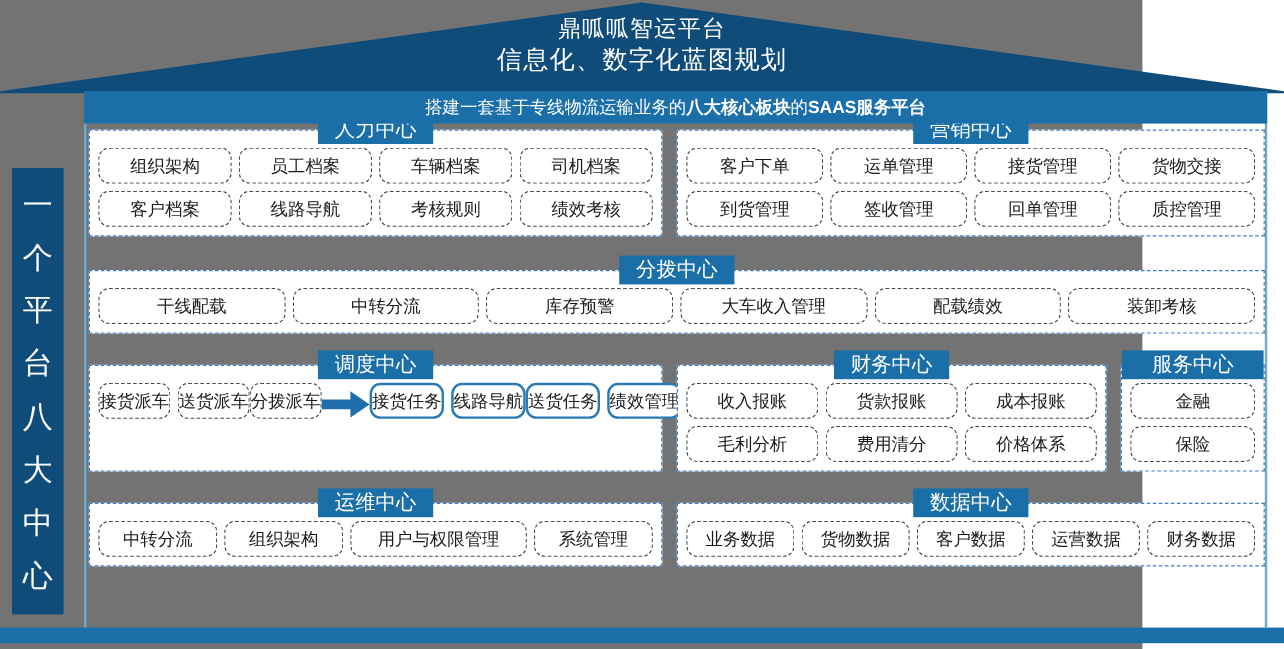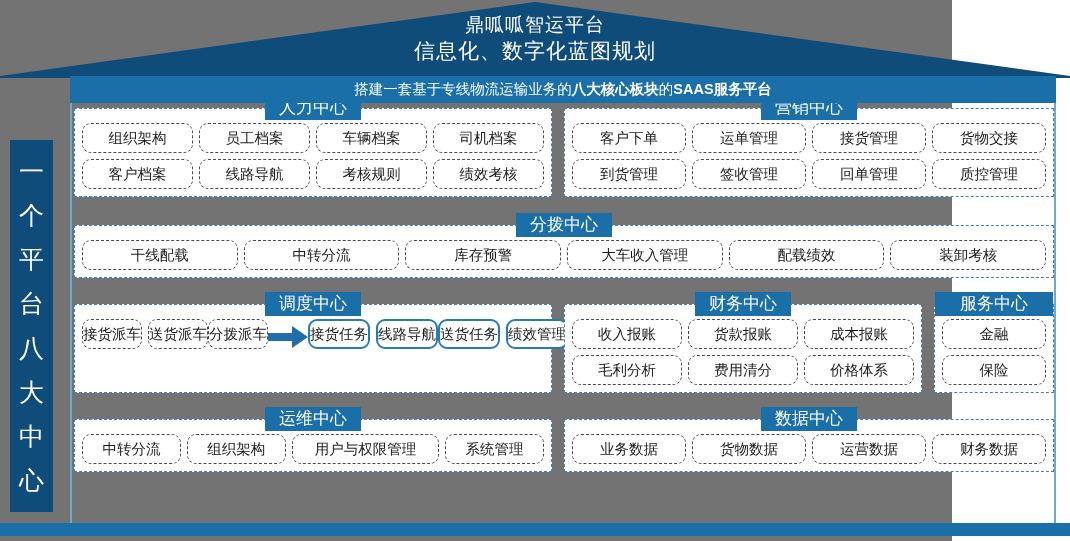--- a/index.html
+++ b/index.html
@@ -345,20 +345,21 @@
         </div>
       </div>
 
       <div class="gap-h"></div>
 
       <div class="panel" style="flex:1;">
         <div class="panel-title">数据中心</div>
         <div class="cells">
           <div class="cell">业务数据</div>
           <div class="cell">货物数据</div>
+          <div class="cell">客户数据</div>
           <div class="cell">运营数据</div>
           <div class="cell">财务数据</div>
         </div>
       </div>
     </div>
 
   </div>
 
   <div class="floor-bar"></div>
 

